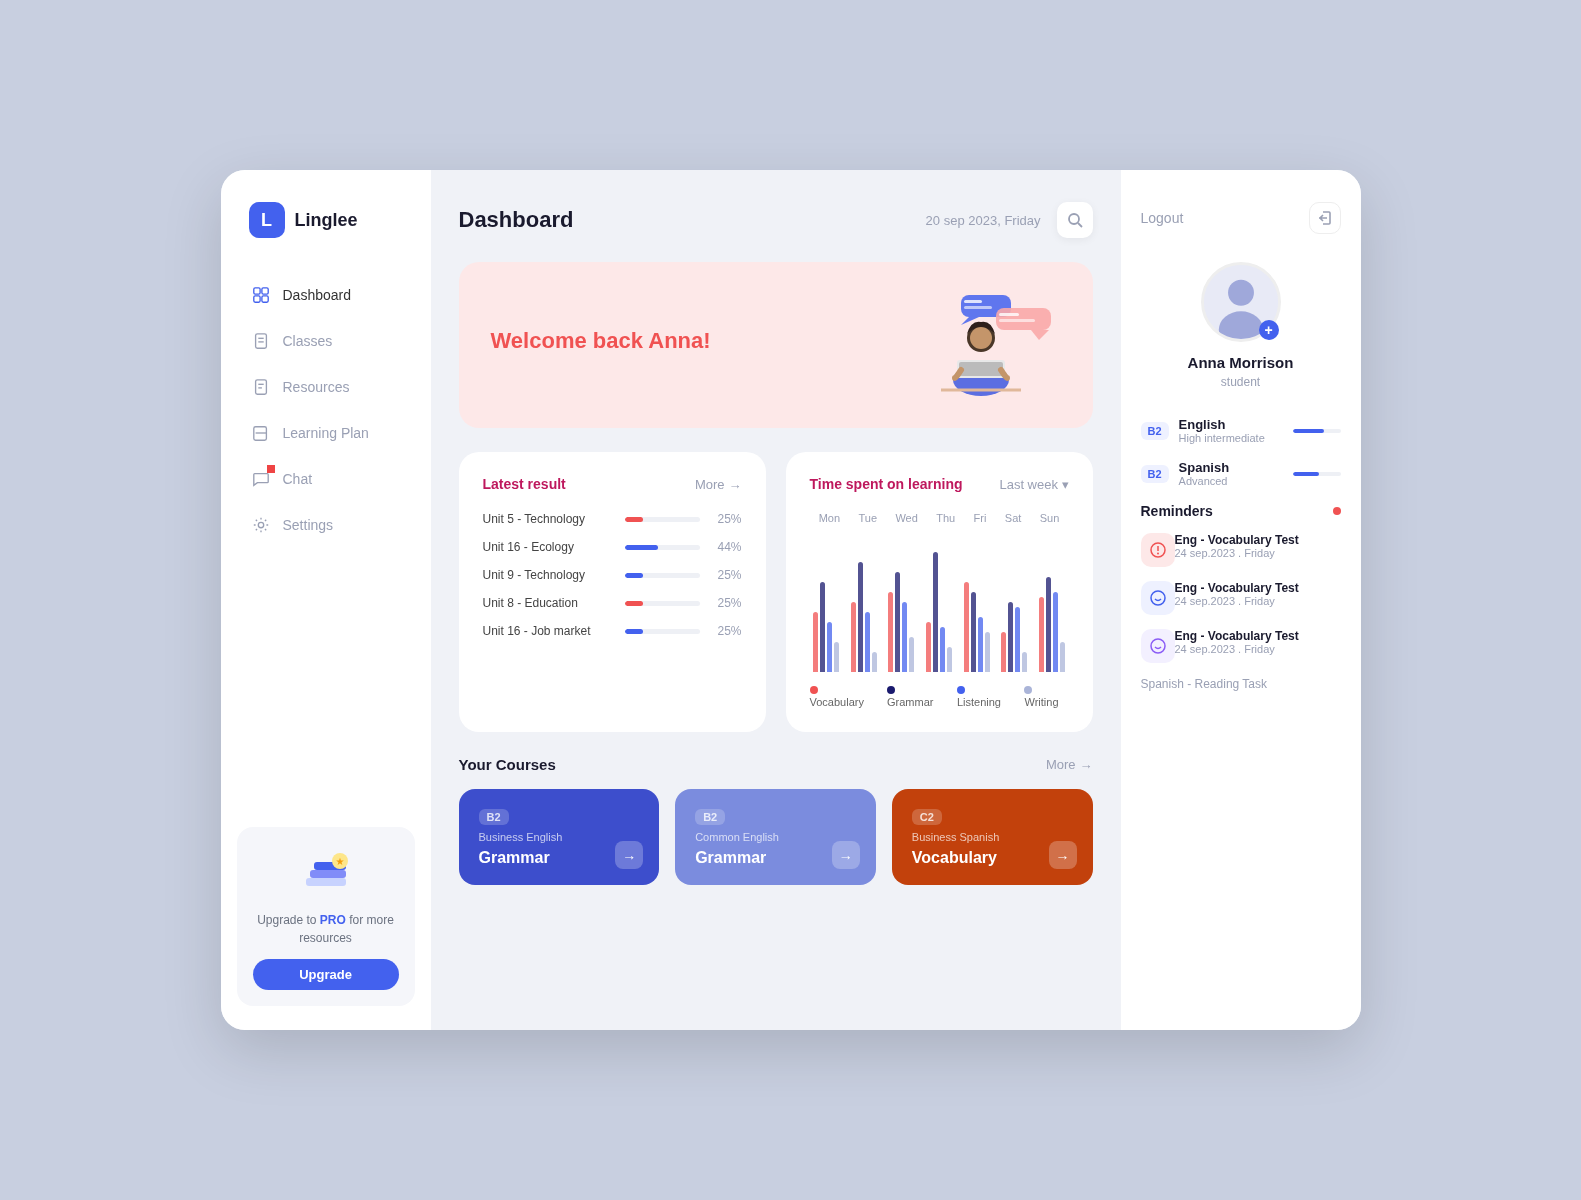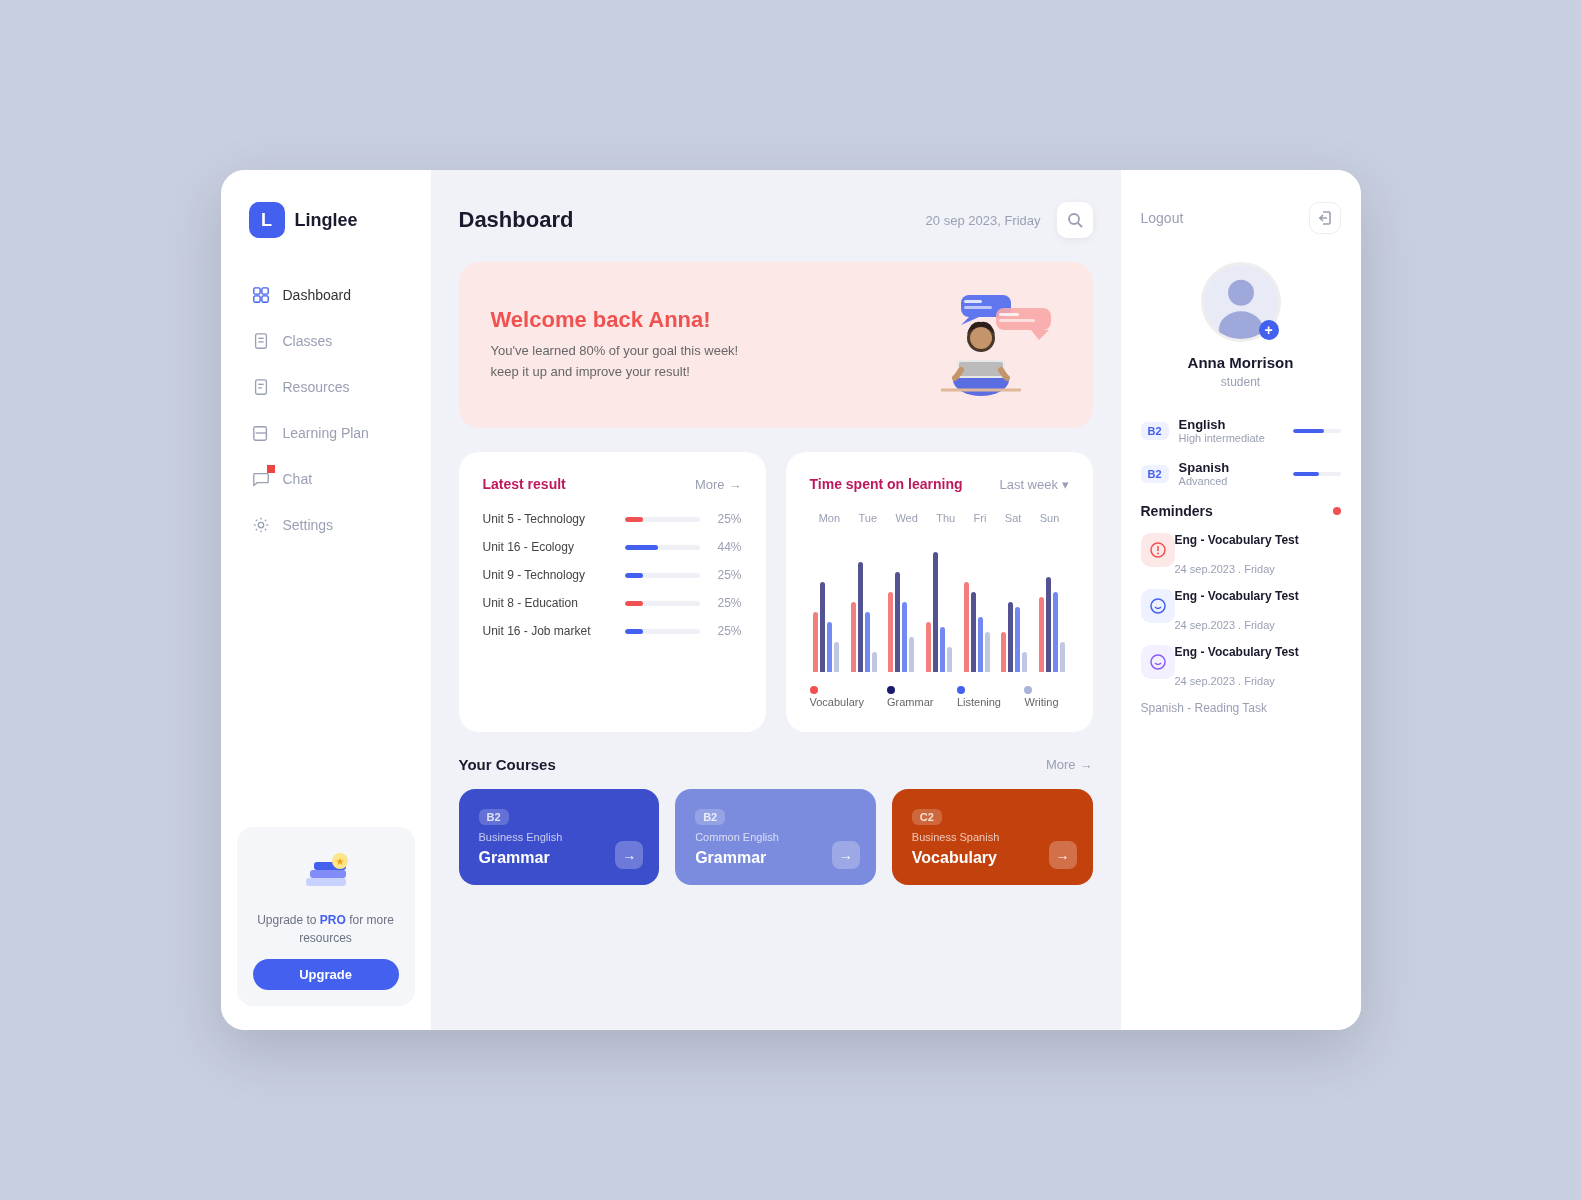--- a/index.html
+++ b/index.html
@@ -500,21 +500,20 @@
     .reminder-icon-wrap.purple { background: #f3f0ff; }
     .reminder-info { }
     .reminder-name {
       font-size: 12px;
       font-weight: 600;
       color: #1a1a2e;
     }
     .reminder-date {
       font-size: 11px;
       color: #9aa0b4;
-      margin-top: 16px;
     }
     .reading-task {
       font-size: 12px;
       color: #9aa0b4;
       margin-top: 4px;
     }
   </style>
 </head>
 <body>
 
@@ -621,24 +620,20 @@
             <circle cx="7" cy="7" r="5"></circle>
             <line x1="11" y1="11" x2="15" y2="15"></line>
           </svg>
         </button>
       </div>
     </div>
 
     <div class="welcome-banner">
       <div class="welcome-text">
         <h2>Welcome back Anna!</h2>
-        <p>
-          <span>You've learned 80% of your goal this week!</span><br>
-          <span>keep it up and improve your result!</span>
-        </p>
       </div>
       <div class="welcome-illustration">
         
         <svg viewBox="0 0 160 110" width="160" height="110">
 
           <rect x="60" y="5" width="50" height="22" rx="8" fill="#4361ee" opacity="0.85"></rect>
           <rect x="63" y="10" width="18" height="3" rx="1.5" fill="#fff" opacity="0.8"></rect>
           <rect x="63" y="16" width="28" height="3" rx="1.5" fill="#fff" opacity="0.6"></rect>
           <polygon points="68,27 60,35 78,27" fill="#4361ee" opacity="0.85"></polygon>
           <rect x="95" y="18" width="55" height="22" rx="8" fill="#f9a8a8" opacity="0.9"></rect>

